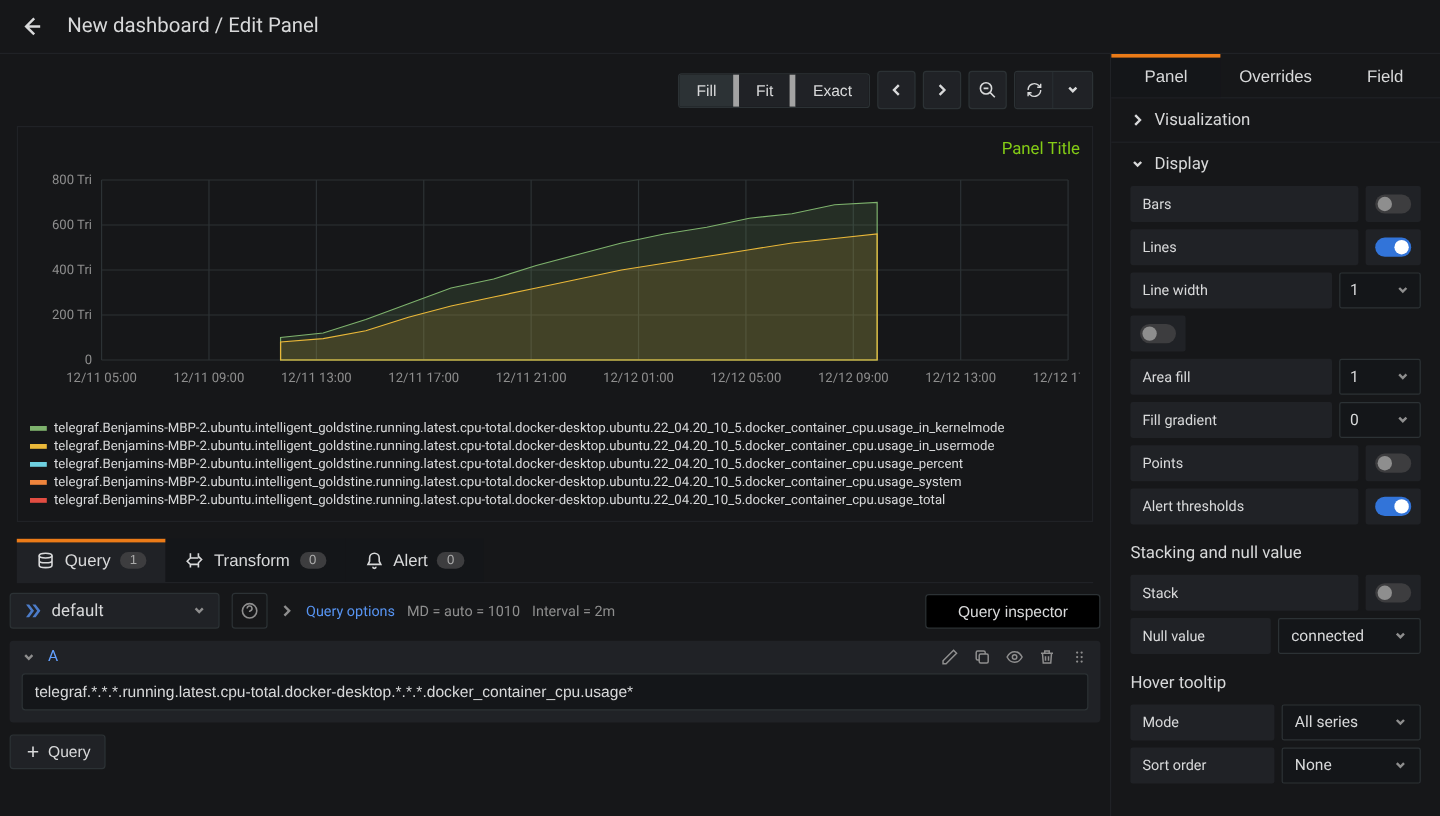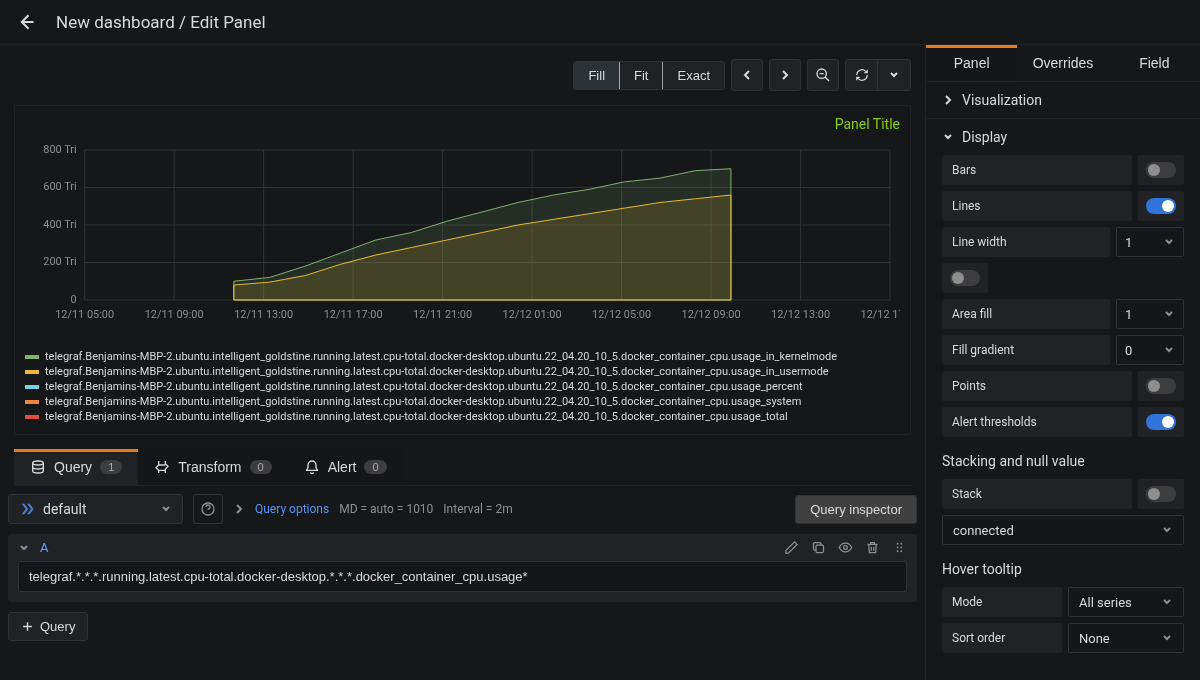--- a/index.html
+++ b/index.html
@@ -4,21 +4,21 @@
 <style>
 *{margin:0;padding:0;box-sizing:border-box}
 body{background:#161719;color:#d8d9da;font-family:-apple-system,BlinkMacSystemFont,"Segoe UI",Roboto,sans-serif;font-size:14px;width:1200px;height:680px;overflow:hidden}
 .header{height:45px;display:flex;align-items:center;padding:0 16px;border-bottom:1px solid #202226}
 .back-icon{width:20px;height:20px;cursor:pointer;margin-right:20px}
 .header-title{font-size:17px;color:#d8d9da}
 .main{display:flex;height:635px}
 .left-panel{flex:1;display:flex;flex-direction:column;padding:0;min-width:0}
 .toolbar{display:flex;align-items:center;justify-content:flex-end;padding:14px 14px;gap:6px}
 .btn-group{display:flex;border:1px solid #2c3235;border-radius:3px;overflow:hidden}
-.btn-group button{background:#202226;border:none;color:#d8d9da;padding:6px 14px;font-size:13px;cursor:pointer;border-right:1px solid #a3a3a3}
+.btn-group button{background:#202226;border:none;color:#d8d9da;padding:6px 14px;font-size:13px;cursor:pointer;border-right:5px solid #a3a3a3}
 .btn-group button:last-child{border-right:none}
 .btn-group button.active{background:#2c3235}
 .icon-btn{background:#202226;border:1px solid #2c3235;border-radius:3px;width:32px;height:32px;display:flex;align-items:center;justify-content:center;cursor:pointer;color:#d8d9da}
 .time-picker{background:#202226;border:1px solid #2c3235;border-radius:3px;height:32px;display:flex;align-items:center;padding:0 10px;gap:8px;cursor:pointer;font-size:13px}
 .refresh-group{display:flex;border:1px solid #2c3235;border-radius:3px;overflow:hidden}
 .refresh-group button{background:#202226;border:none;width:32px;height:30px;display:flex;align-items:center;justify-content:center;cursor:pointer;color:#d8d9da;border-right:1px solid #2c3235}
 .refresh-group button:last-child{border-right:none}
 .chart-panel{margin:0 14px 14px;border:1px solid #202226;background:#161719;padding:10px;height:330px;display:flex;flex-direction:column}
 .chart-title{text-align:right;font-size:14px;color:#84cc16;margin-bottom:8px}
 .chart-body{flex:1;position:relative}
@@ -31,21 +31,21 @@
 .tab.active{background:#202226}
 .tab.active::before{content:"";position:absolute;top:0;left:0;right:0;height:3px;background:#eb7b18}
 .tab-badge{background:#3d3d3f;border-radius:10px;padding:1px 8px;font-size:11px;color:#aaa}
 .query-section{margin:8px;display:flex;flex-direction:column;gap:10px}
 .query-header{display:flex;align-items:center;gap:10px}
 .ds-select{background:#202226;border:1px solid #2c3235;border-radius:3px;height:30px;display:flex;align-items:center;padding:0 10px;gap:8px;cursor:pointer;width:175px;justify-content:space-between}
 .ds-left{display:flex;align-items:center;gap:8px}
 .info-circle{width:30px;height:30px;border:1px solid #2c3235;border-radius:3px;display:flex;align-items:center;justify-content:center;color:#8e8e8e}
 .q-options{display:flex;align-items:center;gap:10px;font-size:12px;color:#8e8e8e;flex:1}
 .q-options .link{color:#5794f2;cursor:pointer}
-.q-inspector-btn{background:#404040;border:1px solid #2c3235;border-radius:3px;padding:6px 14px;color:#d8d9da;cursor:pointer;font-size:13px}
+.q-inspector-btn{background:#000000;border:1px solid #2c3235;border-radius:3px;padding:6px 26px;color:#d8d9da;cursor:pointer;font-size:13px}
 .query-row{background:#202226;border-radius:3px}
 .query-row-header{display:flex;align-items:center;padding:6px 10px;gap:10px}
 .query-letter{color:#63a0ff;font-size:13px}
 .query-row-actions{margin-left:auto;display:flex;gap:12px;color:#8e8e8e}
 .query-row-actions svg{cursor:pointer}
 .query-input{margin:0 10px 10px;background:#141619;border:1px solid #2c3235;border-radius:3px;padding:7px 10px;color:#d8d9da;font-size:13px;width:calc(100% - 20px)}
 .add-query-btn{background:#202226;border:1px solid #2c3235;border-radius:3px;padding:6px 12px;color:#d8d9da;cursor:pointer;font-size:13px;display:flex;align-items:center;gap:6px;width:fit-content}
 .right-panel{width:275px;border-left:1px solid #202226;display:flex;flex-direction:column;overflow-y:auto}
 .right-tabs{display:flex;border-bottom:1px solid #202226}
 .right-tab{flex:1;padding:10px 0;text-align:center;cursor:pointer;font-size:14px;color:#d8d9da;border:none;background:none;position:relative}
@@ -371,20 +371,21 @@
 <div class="subsection-title">Stacking and null value</div>
 <div class="opt-row">
           <div class="opt-label">Stack</div>
           <div class="toggle ">
             <div class="toggle-track">
               <div class="toggle-thumb"></div>
             </div>
           </div>
         </div>
 <div class="opt-row">
+          <div class="opt-label">Null value</div>
           <div class="select-wide">
             <span>connected</span>
             <svg class="chevron" viewBox="0 0 12 12" fill="none" stroke="#8e8e8e" stroke-width="2">
               <path d="M3 4l3 3 3-3"></path>
             </svg>
           </div>
         </div>
 <div class="subsection-title">Hover tooltip</div>
 <div class="opt-row">
           <div class="opt-label" style="flex:0 0 120px">Mode</div>

